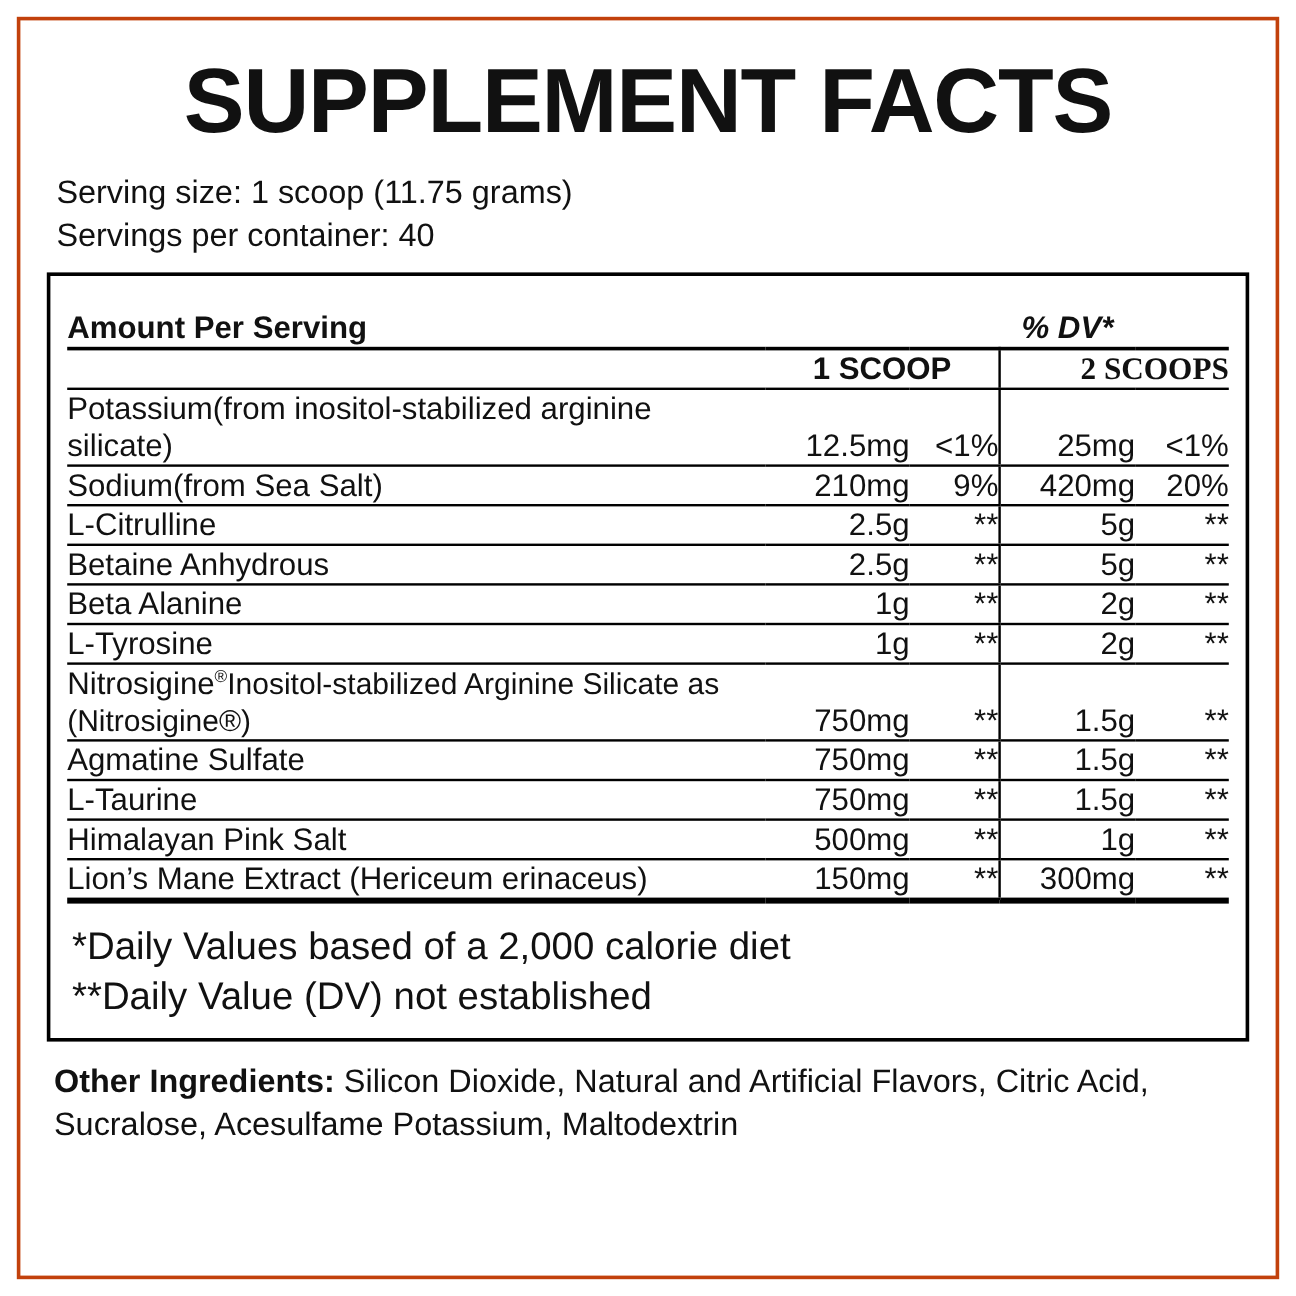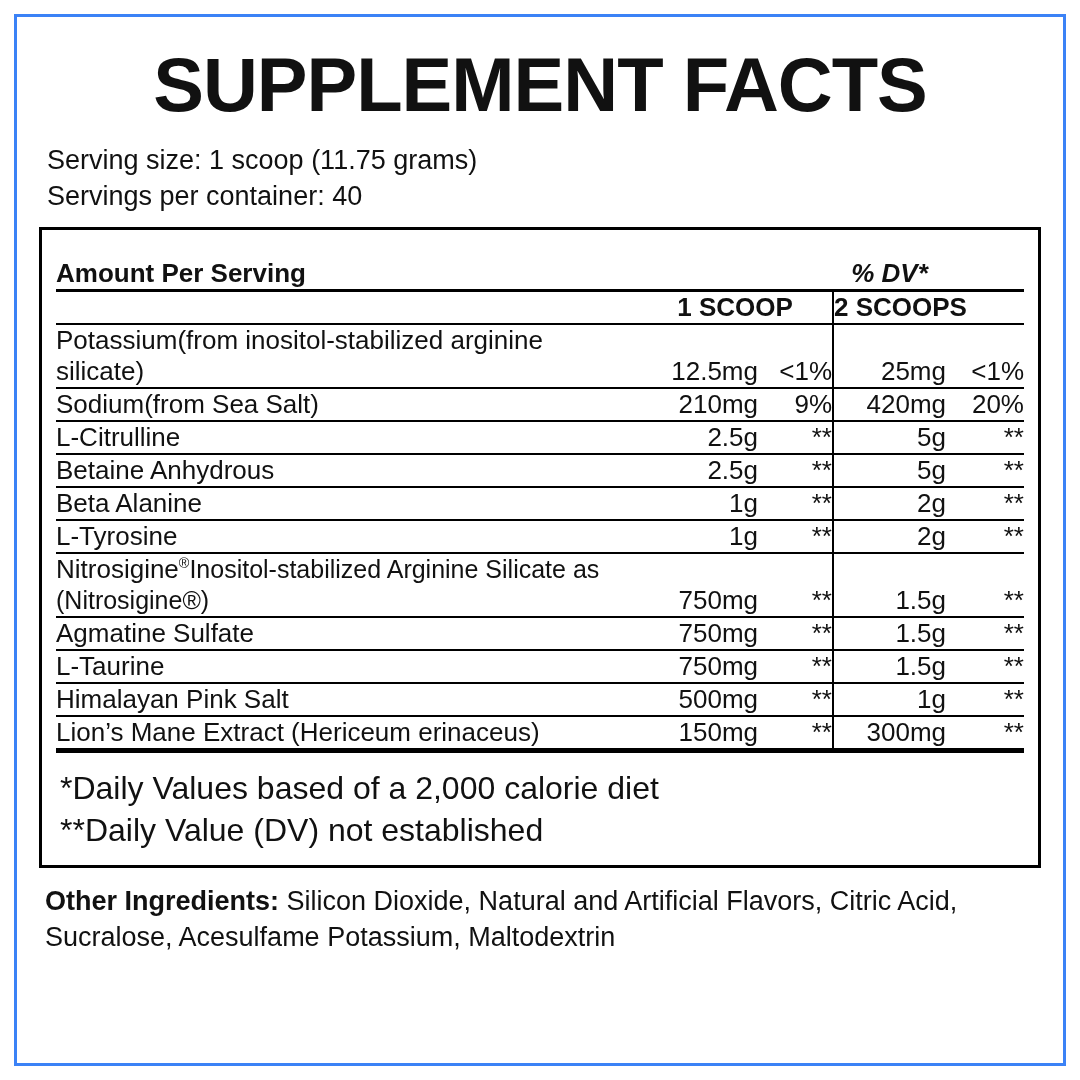--- a/index.html
+++ b/index.html
@@ -18,21 +18,21 @@
     position: relative;
     width: 1080px;
     height: 1080px;
     box-sizing: border-box;
     padding: 14px;
   }
   .panel {
     box-sizing: border-box;
     width: 100%;
     height: 100%;
-    border: 3px solid #3b82f6;
+    border: 3px solid #c2410c;
     padding: 18px 22px 10px 22px;
     display: flex;
     flex-direction: column;
   }
   .title {
     font-size: 76px;
     font-weight: bold;
     letter-spacing: -1px;
     line-height: 0.95;
     text-align: center;
@@ -78,21 +78,22 @@
   .scoop-row td {
     font-weight: bold;
     font-size: 26px;
     padding: 10px 0 8px 0;
   }
   .scoop-row .col-amt1 { text-align: center; }
   .scoop-row .sc1 {
     text-align: center;
   }
   .scoop-row .sc2 {
-    text-align: left;
+    text-align: right;
+    font-family: Liberation Serif, serif;
   }
 
   .nutrient-row td {
     padding: 9px 0 8px 0;
     border-bottom: 2px solid #000;
     font-size: 26px;
   }
   .nutrient-row:last-child td { border-bottom: none; }
 
   .nutrient-row .col-name { padding-right: 8px; }

